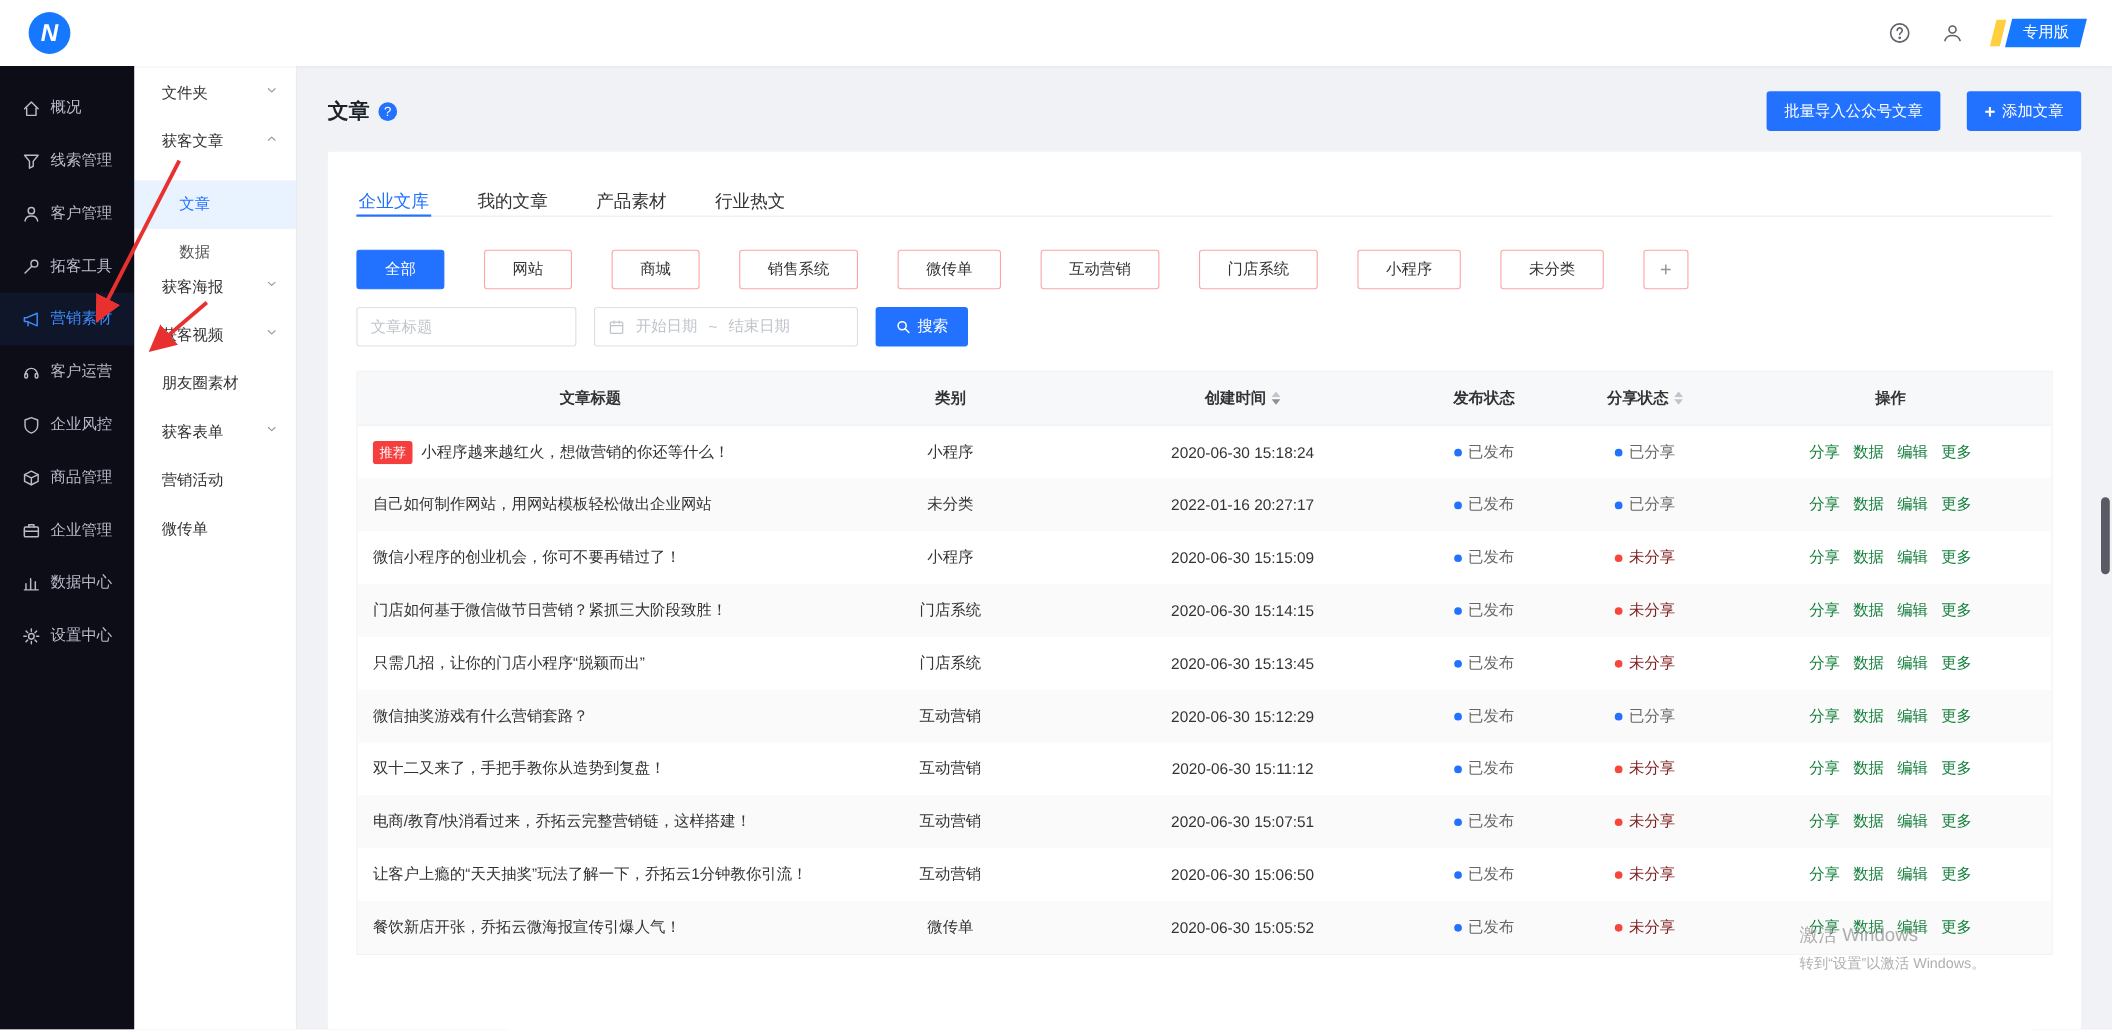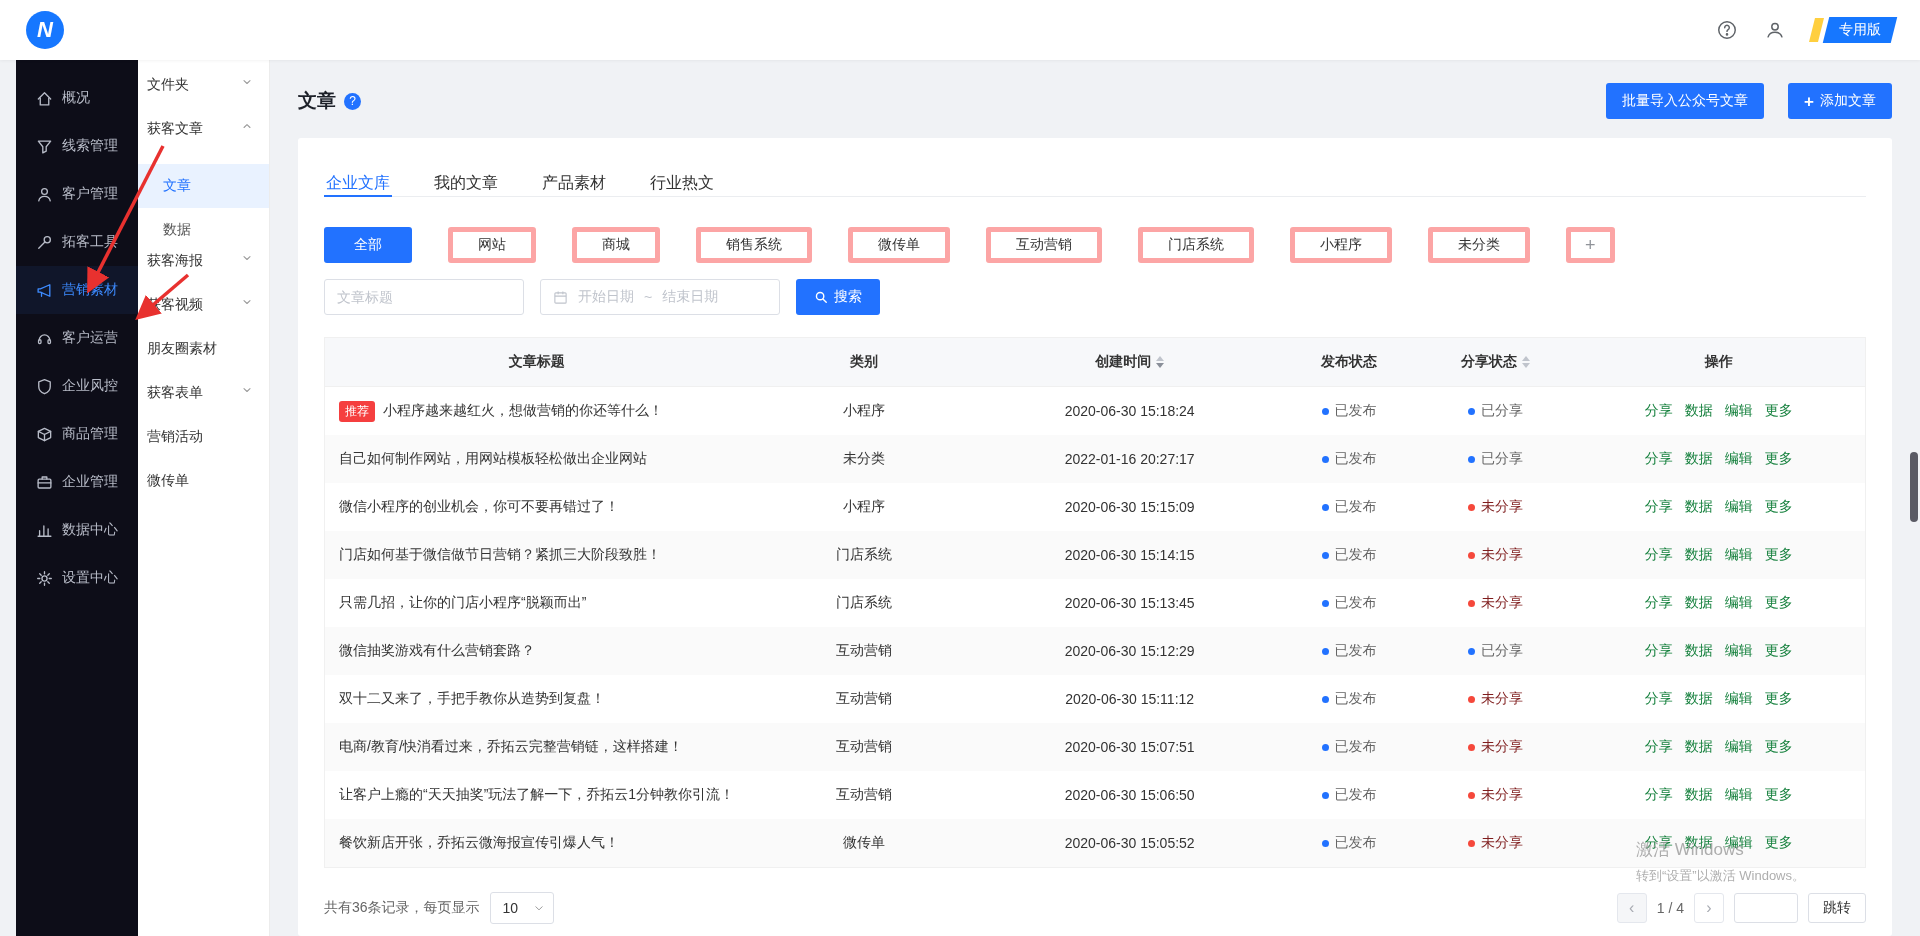--- a/index.html
+++ b/index.html
@@ -26,21 +26,21 @@
   }
   .topbar-right{display:flex;align-items:center;gap:26px;}
   .tb-icon{width:22px;height:22px;display:inline-flex;cursor:pointer;}
   .tb-icon svg{width:100%;height:100%;}
   .edition-badge{display:flex;align-items:center;cursor:pointer;}
   .eb-flag{width:9px;height:24px;background:#ffcf3f;transform:skewX(-14deg);margin-right:5px;}
   .eb-text{background:#1677ff;color:#fff;font-size:14px;padding:4px 13px;transform:skewX(-14deg);}
   .eb-text span{display:inline-block;transform:skewX(14deg);}
   
   .sidebar{
-    position:absolute;left:16px;top:60px;width:122px;height:876px;
+    position:absolute;left:0;top:60px;width:122px;height:876px;
     background:#0d0d18;z-index:30;padding-top:14px;box-sizing:border-box;
   }
   .side-item{
     height:48px;display:flex;align-items:center;padding-left:20px;gap:9px;
     font-size:14px;color:#b8bcc8;cursor:pointer;
   }
   .side-item .icon{width:17px;height:17px;display:inline-flex;flex-shrink:0;}
   .side-item .icon svg{width:100%;height:100%;}
   .side-item.active{color:#3d8bff;background:rgba(61,139,255,.08);}
   
@@ -85,21 +85,21 @@
   }
   
   .tabs{display:flex;gap:40px;height:58px;border-bottom:1px solid #ebedf0;flex-shrink:0;}
   .tab{display:flex;align-items:center;font-size:16px;color:#333;cursor:pointer;position:relative;padding:0 2px;margin-top:32px;}
   .tab.active{color:#2272ff;}
   .tab.active::after{content:"";position:absolute;left:0;right:0;bottom:-1px;height:2px;background:#2272ff;}
   
   .chips{display:flex;gap:36px;margin-top:30px;flex-shrink:0;align-items:center;}
   .chip{
     height:36px;display:inline-flex;align-items:center;padding:0 25px;
-    border:5px solid #fca5a5;border-radius:3px;font-size:14px;color:#333;background:#fff;cursor:pointer;
+    border:1px solid #fca5a5;border-radius:3px;font-size:14px;color:#333;background:#fff;cursor:pointer;
     box-sizing:border-box;
   }
   .chip.active{background:#2272ff;border-color:#2272ff;color:#fff;}
   .chip-add{padding:0 14px;color:#909399;font-size:18px;}
   
   .search-row{display:flex;align-items:center;gap:16px;margin-top:16px;flex-shrink:0;}
   .input-title{
     width:200px;height:36px;border:1px solid #dcdfe6;border-radius:3px;
     padding:0 12px;font-size:14px;box-sizing:border-box;color:#333;font-family:inherit;
   }
@@ -642,40 +642,20 @@
             <div class="td c6 actions">
               <a>分享</a>
               <a>数据</a>
               <a>编辑</a>
               <a>更多</a>
             </div>
           </div>
         </div>
     </div>
 
-    <div class="card-footer">
-      <div class="cf-left">
-        <span>共有36条记录，每页显示</span>
-        <div class="page-size">
-          <span>10</span>
-          <span class="ps-chev">
-            <svg viewBox="0 0 16 16" fill="none" stroke="currentColor" stroke-width="1.6" stroke-linecap="round">
-                <polyline points="3 6 8 11 13 6"></polyline>
-              </svg>
-          </span>
-        </div>
-      </div>
-      <div class="cf-right">
-        <button class="pg-btn disabled">‹</button>
-        <span>1 / 4</span>
-        <button class="pg-btn">›</button>
-        <input class="pg-input" value="" style="">
-        <button class="pg-jump">跳转</button>
-      </div>
-    </div>
   </div>
 </main>
 
 <div class="watermark">
   <div class="wm1">激活 Windows</div>
   <div class="wm2">转到“设置”以激活 Windows。</div>
 </div>
 
 <svg class="annotations" viewBox="0 0 1920 936">
   <defs>

